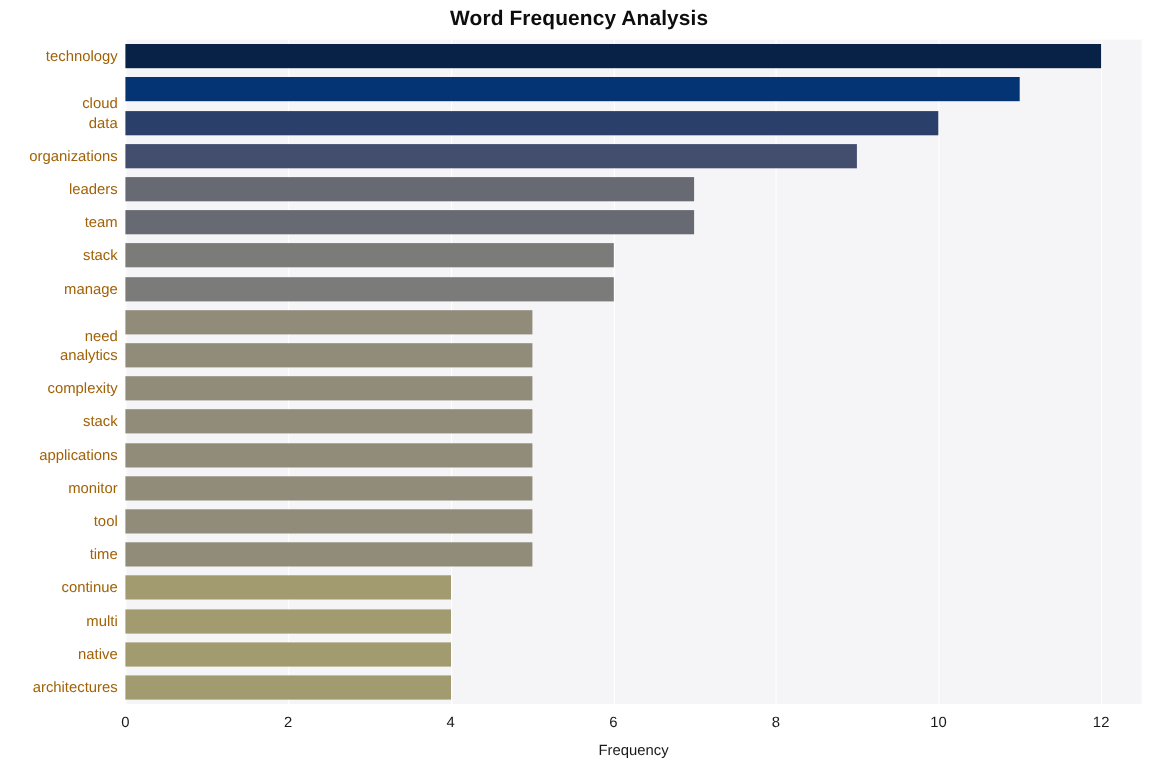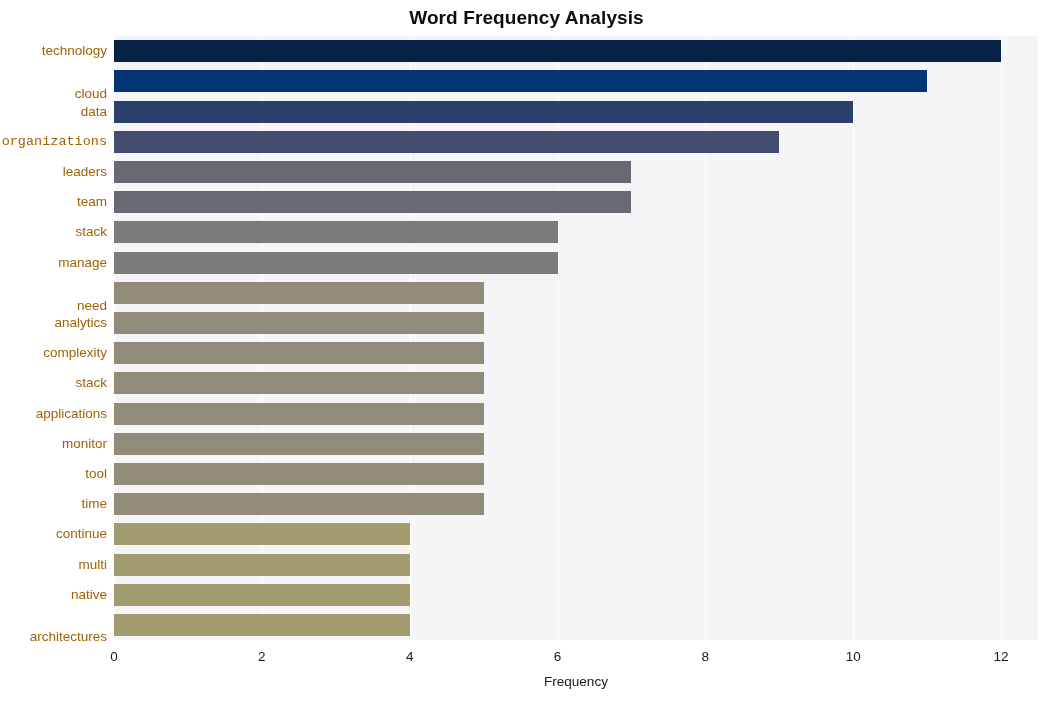--- a/index.html
+++ b/index.html
@@ -139,37 +139,37 @@
       <div class="bar" title="continue: 4" style="top: 487.3px; width: 295.68px; background: rgb(163, 155, 112);"></div>
       <div class="bar" title="multi: 4" style="top: 517.5px; width: 295.68px; background: rgb(163, 155, 112);"></div>
       <div class="bar" title="native: 4" style="top: 547.7px; width: 295.68px; background: rgb(163, 155, 112);"></div>
       <div class="bar" title="architectures: 4" style="top: 577.9px; width: 295.68px; background: rgb(163, 155, 112);"></div>
     </div>
 
   <div id="ylabels">
       <div class="ytick-label" style="top: 4.1px;">technology</div>
       <div class="ytick-label" style="top: 47px;">cloud</div>
       <div class="ytick-label" style="top: 64.5px;">data</div>
-      <div class="ytick-label" style="top: 94.7px; font-family: Liberation Mono, monospace;">organizations</div>
+      <div class="ytick-label" style="top: 94.7px;">organizations</div>
       <div class="ytick-label" style="top: 124.9px;">leaders</div>
       <div class="ytick-label" style="top: 155.1px;">team</div>
       <div class="ytick-label" style="top: 185.3px;">stack</div>
       <div class="ytick-label" style="top: 215.5px;">manage</div>
       <div class="ytick-label" style="top: 259px;">need</div>
       <div class="ytick-label" style="top: 275.9px;">analytics</div>
       <div class="ytick-label" style="top: 306.1px;">complexity</div>
       <div class="ytick-label" style="top: 336.3px;">stack</div>
       <div class="ytick-label" style="top: 366.5px;">applications</div>
       <div class="ytick-label" style="top: 396.7px;">monitor</div>
       <div class="ytick-label" style="top: 426.9px;">tool</div>
       <div class="ytick-label" style="top: 457.1px;">time</div>
       <div class="ytick-label" style="top: 487.3px;">continue</div>
       <div class="ytick-label" style="top: 517.5px; padding-left: 20px;">multi</div>
       <div class="ytick-label" style="top: 547.7px;">native</div>
-      <div class="ytick-label" style="top: 577.9px; margin-top: 12px;">architectures</div>
+      <div class="ytick-label" style="top: 577.9px;">architectures</div>
     </div>
 
   <div id="xlabels">
       <div class="xtick-label" style="left: 114px;">0</div>
       <div class="xtick-label" style="left: 261.84px;">2</div>
       <div class="xtick-label" style="left: 409.68px;">4</div>
       <div class="xtick-label" style="left: 557.52px;">6</div>
       <div class="xtick-label" style="left: 705.36px;">8</div>
       <div class="xtick-label" style="left: 853.2px;">10</div>
       <div class="xtick-label" style="left: 1001.04px;">12</div>

